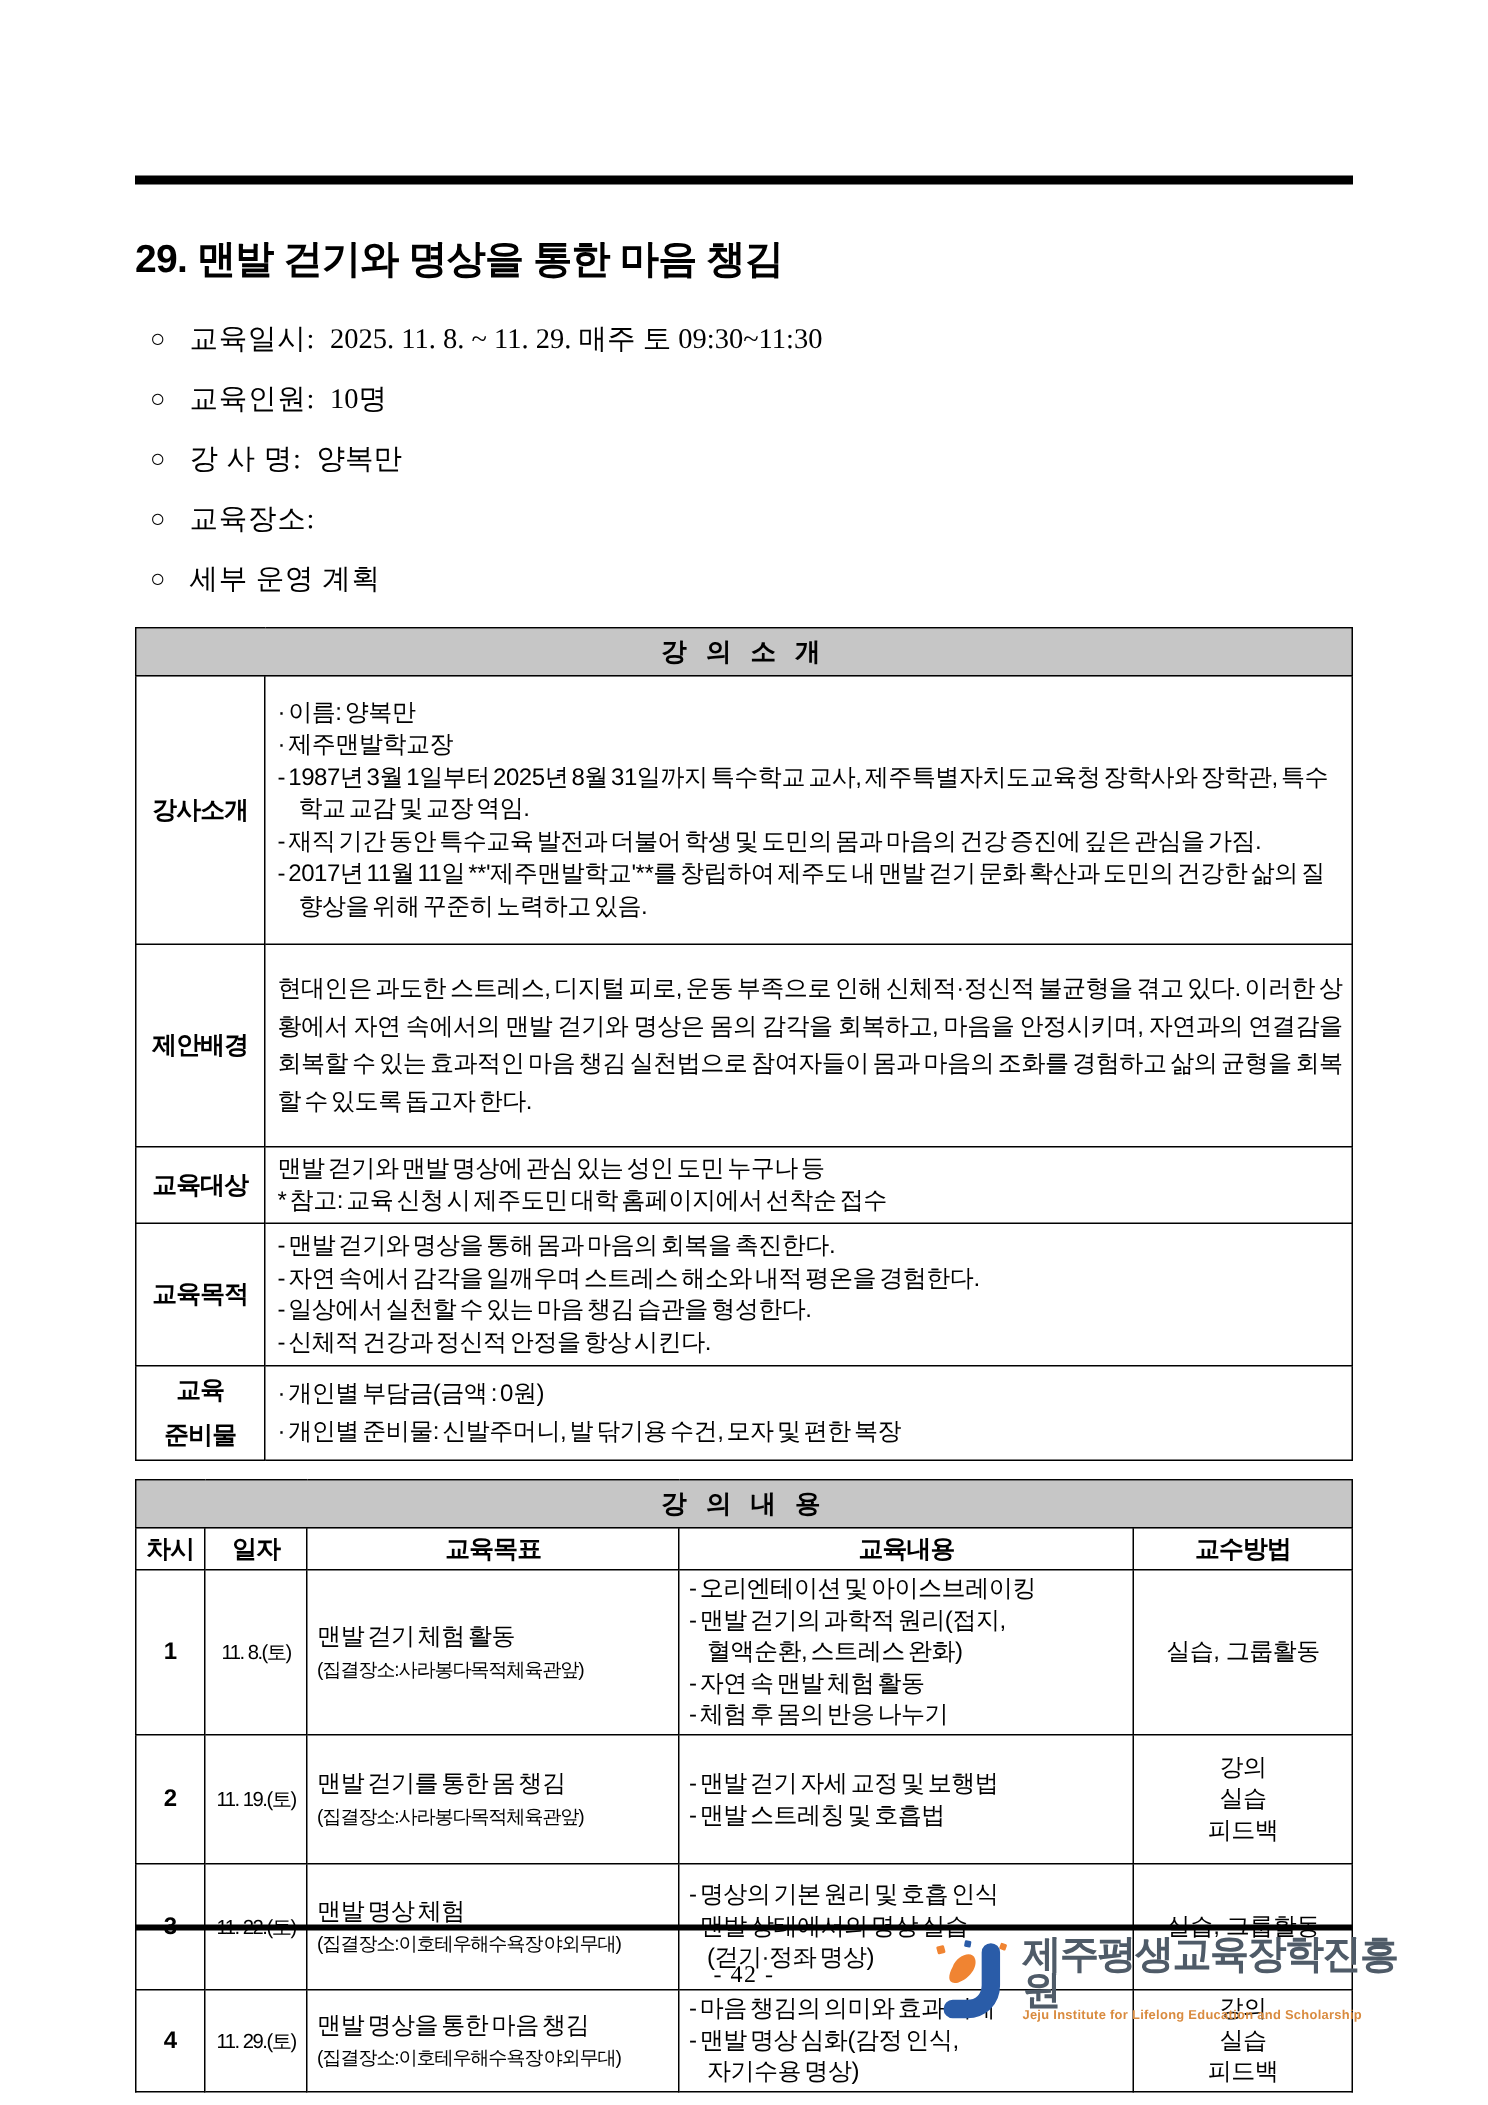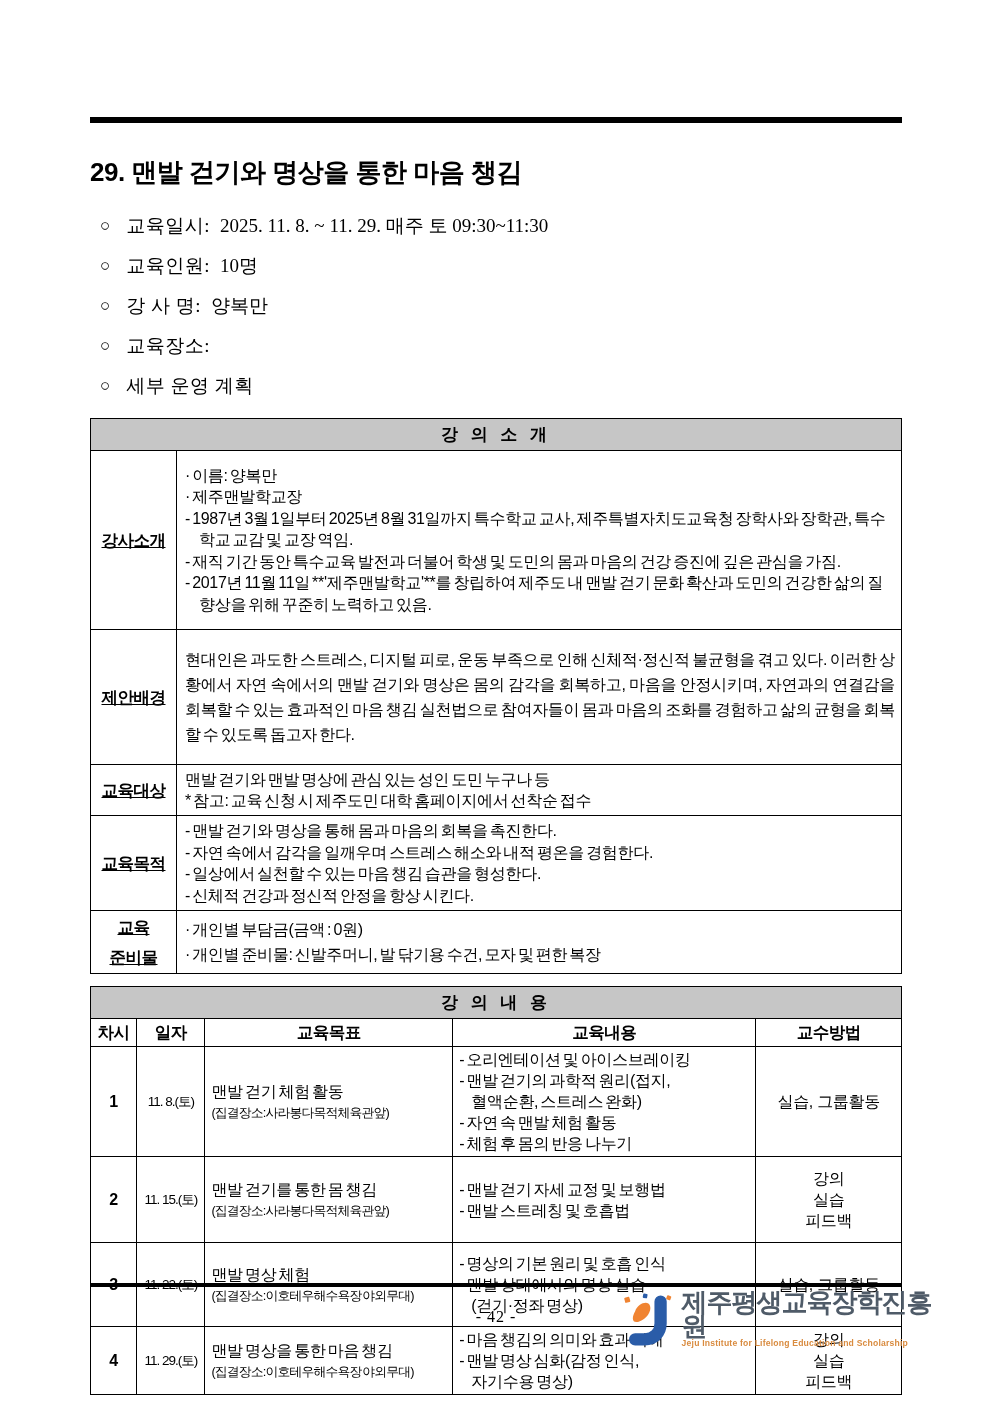--- a/index.html
+++ b/index.html
@@ -31,21 +31,20 @@
     background:#c6c6c6;
     font-weight:bold;font-size:17px;
     text-align:center;letter-spacing:4px;
     height:29px;
   }
   .lbl{
     width:86px;font-weight:bold;font-size:16.5px;
     text-align:center;vertical-align:middle;
     letter-spacing:-0.5px;white-space:pre-line;line-height:30px;
     padding:0 2px;
-    text-decoration:underline;
   }
   .cnt{
     vertical-align:middle;text-align:left;
     padding:3px 6px 3px 8px;line-height:21.5px;
     letter-spacing:-0.3px;word-spacing:-2px;
   }
   .item{padding-left:14px;text-indent:-14px;white-space:pre-line;}
   .justify .item{text-align:justify;padding-left:0;text-indent:0;}
   
   .sch th.col{
@@ -202,21 +201,21 @@
           <div class="item">- 맨발 걷기의 과학적 원리(접지,
 혈액순환, 스트레스 완화)</div>
           <div class="item">- 자연 속 맨발 체험 활동</div>
           <div class="item">- 체험 후 몸의 반응 나누기</div>
         </td>
         <td class="c-method">실습, 그룹활동</td>
       </tr>
 
       <tr style="height:86px">
         <td class="c-session">2</td>
-        <td class="c-date">11. 15.(토)</td>
+        <td class="c-date">11. 19.(토)</td>
         <td class="c-goal">
           <div class="goal-main">맨발 걷기를 통한 몸 챙김</div>
           <div class="goal-note">(집결장소:사라봉다목적체육관앞)</div>
         </td>
         <td class="c-content">
           <div class="item">- 맨발 걷기 자세 교정 및 보행법</div>
           <div class="item">- 맨발 스트레칭 및 호흡법</div>
         </td>
         <td class="c-method">강의
 실습

